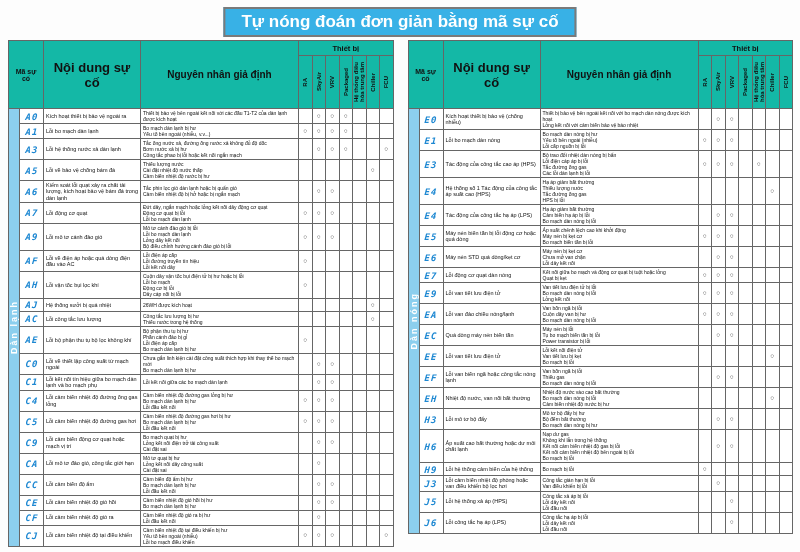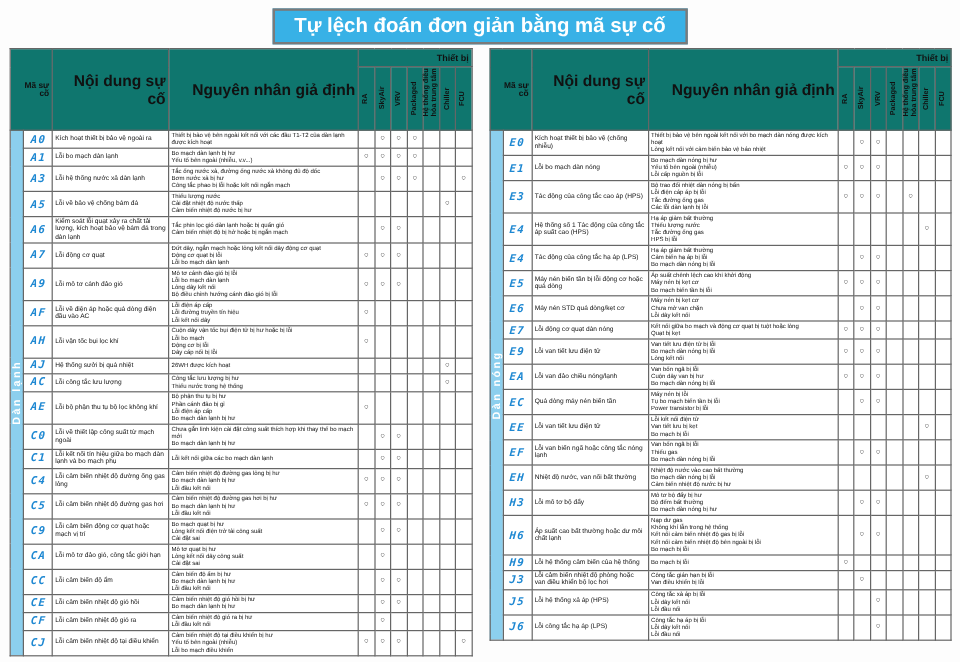--- a/index.html
+++ b/index.html
@@ -19,24 +19,24 @@
     padding:3px 16px;border:2px solid #7a7a7a;white-space:nowrap;
   }
   .tables{
     position:absolute;top:40px;left:8px;display:flex;gap:14px;align-items:flex-start;
   }
   table{
     border-collapse:collapse;table-layout:fixed;width:384px;background:#fff;
     border:1.5px solid #222;
   }
   th,td{border:1px solid var(--grid);padding:1px 2px;vertical-align:middle;}
-  thead th{background:#0f766e;font-weight:bold;text-align:right;}
+  thead th{background:#14b8a6;font-weight:bold;text-align:center;}
   .h-code{font-size:7px;}
   .h-content{font-size:13px;}
-  .h-cause{font-size:13px;}
+  .h-cause{font-size:10px;}
   .h-device{font-size:7.5px;height:12px;}
   th.dev{height:52px;padding:0;}
   .vert{
     writing-mode:vertical-rl;transform:rotate(180deg);
     font-size:6px;font-weight:bold;line-height:1.05;margin:0 auto;
     max-height:50px;white-space:normal;
   }
   td.band{background:var(--band-bg);padding:0;}
   .band-text{
     writing-mode:vertical-rl;transform:rotate(180deg);
@@ -48,21 +48,21 @@
     color:var(--code-color);font-size:9px;text-align:center;letter-spacing:1px;
     transform:skewX(-4deg);
   }
   td.content{font-size:5.5px;line-height:1.15;}
   td.cause{font-size:5px;line-height:1.2;white-space:pre-line;}
   td.mark{font-size:6.5px;text-align:center;padding:0;color:#333;line-height:1;}
 </style>
 </head>
 <body>
 
-<div class="title-bar">Tự lệch đoán đơn giản bằng mã sự cố</div>
+<div class="title-bar">Tự nóng đoán đơn giản bằng mã sự cố</div>
 
 <div class="tables">
 
   <table id="table-0">
     <colgroup>
       <col style="width:11px">
         <col style="width:24px">
         <col style="width:97px">
         <col style="width:158px">
       <col style="width:13.5px">

